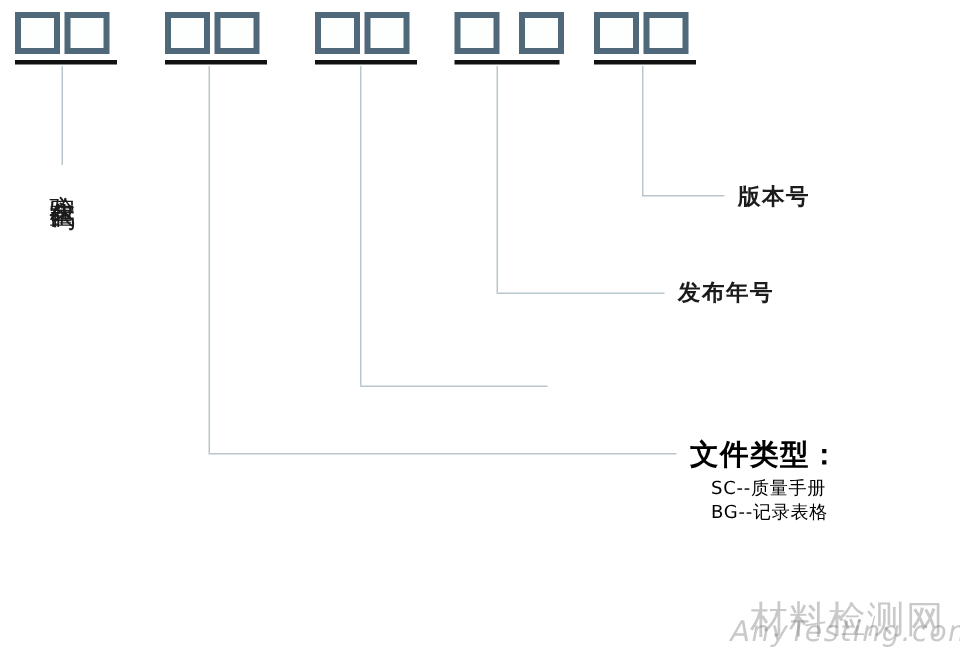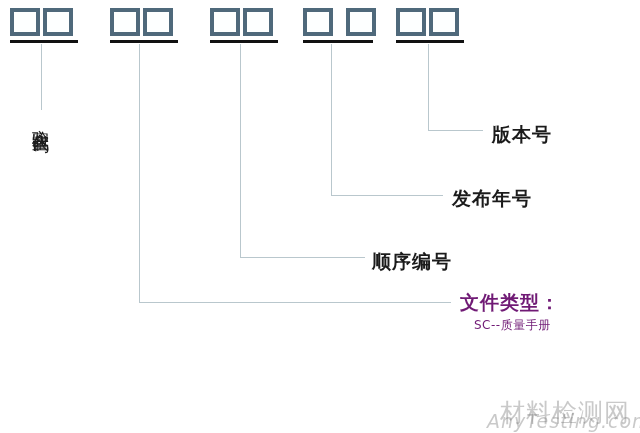--- a/index.html
+++ b/index.html
@@ -60,37 +60,37 @@
 
   
   .label {
     position: absolute;
     font-family: "DejaVu Sans", "Liberation Sans", sans-serif;
     color: #1b1b1b;
     font-weight: bold;
     white-space: nowrap;
   }
   .label-lead {
-    font-size: 19px;
+    font-size: 15px;
     letter-spacing: 1px;
   }
   .vert-label {
     position: absolute;
     writing-mode: vertical-rl;
     text-orientation: upright;
     font-family: "DejaVu Sans", "Liberation Sans", sans-serif;
     font-size: 17px;
     color: #1b1b1b;
     letter-spacing: 2px;
     line-height: 1;
   }
   .type-block {
     position: absolute;
     font-family: "DejaVu Sans", "Liberation Sans", sans-serif;
-    color: #701a75;
+    color: #000000;
   }
   .type-title {
     font-size: 19px;
     font-weight: bold;
     letter-spacing: 1px;
     margin-bottom: 2px;
   }
   .type-item {
     font-size: 12px;
     letter-spacing: 0.5px;
@@ -164,27 +164,27 @@
   <div class="conn-h" style="left:240px;top:257px;width:125px;"></div>
 
   <div class="conn-v" style="left:331px;top:44px;height:151px;"></div>
   <div class="conn-h" style="left:331px;top:195px;width:112px;"></div>
 
   <div class="conn-v" style="left:428px;top:44px;height:86px;"></div>
   <div class="conn-h" style="left:428px;top:130px;width:55px;"></div>
 
   <div class="vert-label" style="left:32px;top:116px;">实验室代码</div>
 
-  <div class="label label-lead" style="left:372px;top:249px;">顺序编号</div>
 
   <div class="label label-lead" style="left:452px;top:186px;">发布年号</div>
 
   <div class="label label-lead" style="left:492px;top:122px;">版本号</div>
 
   <div class="type-block" style="left:460px;top:290px;">
     <div class="type-title">文件类型：</div>
     <div class="type-item">SC--质量手册</div>
+    <div class="type-item">BG--记录表格</div>
   </div>
 
   <div class="watermark wm-cn" style="left:500px;top:396px;">材料检测网</div>
   <div class="watermark wm-en" style="left:487px;top:410px;">AnyTesting.com</div>
 
 </div>
 
 </body></html>

